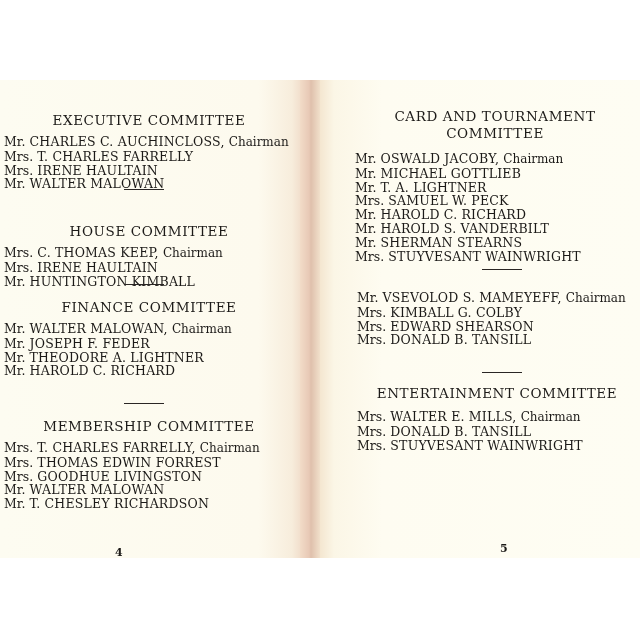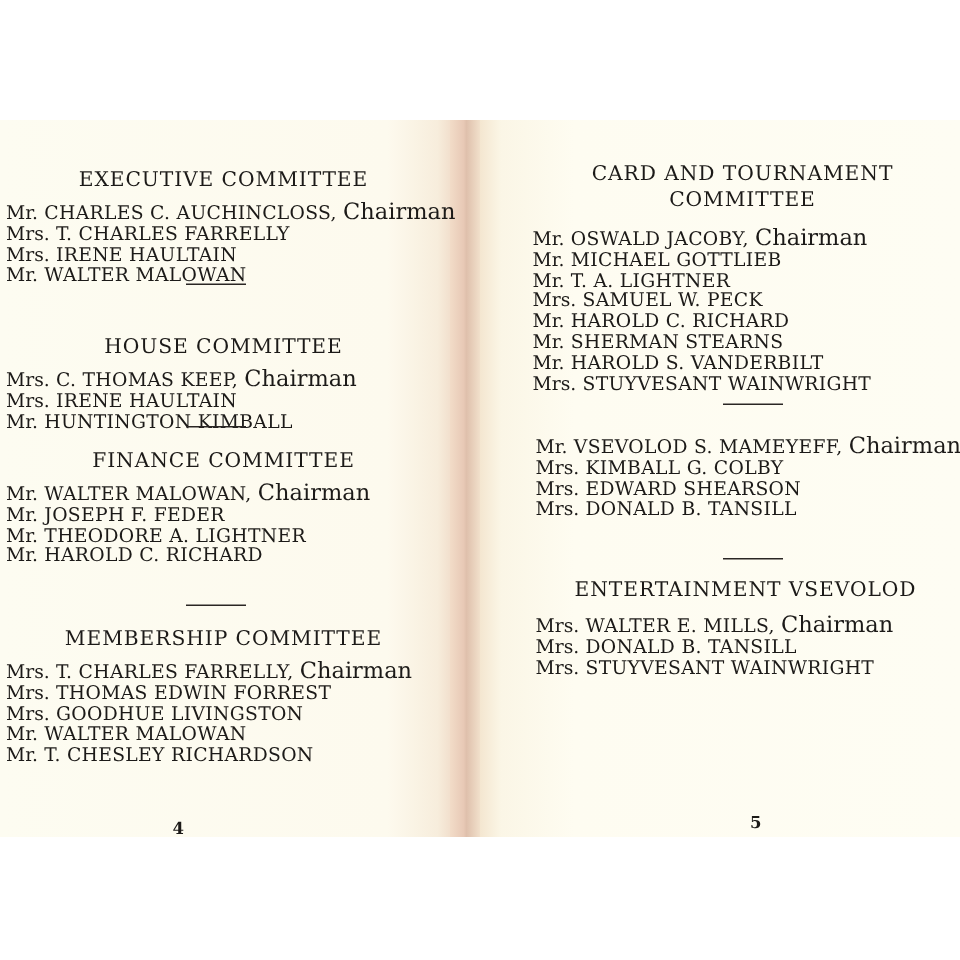--- a/index.html
+++ b/index.html
@@ -14,21 +14,21 @@
   .page.right { left:318px; width:322px;
     background: linear-gradient(to right, #f3e4cd 0%, #fbf6e6 5%, #fefcf1 20%, #fefdf3 100%); }
   .spine { position:absolute; left:300px; top:0; width:20px; height:478px;
     background: linear-gradient(to right, #f2dcc8 0%, #e8c9b6 45%, #dfc0ac 55%, #f1e0cb 100%); }
 
   .committee { position:absolute; }
   .c-title { text-align:center; font-size:13.5px; letter-spacing:0.6px; line-height:17px; margin:0; font-weight:normal; }
   .members { margin-top:6px; }
   .member { font-size:12.5px; line-height:13.8px; white-space:nowrap; letter-spacing:0.2px; }
   .member .hon { letter-spacing:0; }
-  .member .role { font-size:15px; letter-spacing:0; }
+  .member .role { font-size:12px; letter-spacing:0; }
   .rule { position:absolute; width:40px; height:1.4px; background:#2a2624; }
   .pagenum { position:absolute; font-size:11px; font-weight:bold; }
 </style>
 </head>
 <body>
 
 <div class="spread">
   <div class="page left"></div>
   <div class="page right"></div>
   <div class="spine"></div>
@@ -81,39 +81,39 @@
 
 <div class="committee" style="left:355px; top:108px; width:280px;">
   <h2 class="c-title">CARD AND TOURNAMENT</h2>
   <h2 class="c-title">COMMITTEE</h2>
   <div class="members" style="margin-top:10px;">
       <div class="member"><span class="hon">Mr.</span> <span>OSWALD JACOBY</span>, <span class="role">Chairman</span></div>
       <div class="member"><span class="hon">Mr.</span> <span>MICHAEL GOTTLIEB</span></div>
       <div class="member"><span class="hon">Mr.</span> <span>T. A. LIGHTNER</span></div>
       <div class="member"><span class="hon">Mrs.</span> <span>SAMUEL W. PECK</span></div>
       <div class="member"><span class="hon">Mr.</span> <span>HAROLD C. RICHARD</span></div>
+      <div class="member"><span class="hon">Mr.</span> <span>HAROLD S. VANDERBILT</span></div>
       <div class="member"><span class="hon">Mr.</span> <span>SHERMAN STEARNS</span></div>
-      <div class="member"><span class="hon">Mr.</span> <span>HAROLD S. VANDERBILT</span></div>
       <div class="member"><span class="hon">Mrs.</span> <span>STUYVESANT WAINWRIGHT</span></div>
     </div>
 </div>
 <div class="rule" style="left:482px; top:269px;"></div>
 
 <div class="committee" style="left:357px; top:283px; width:280px;">
   <div class="members" style="margin-top:8px;">
       <div class="member"><span class="hon">Mr.</span> <span>VSEVOLOD S. MAMEYEFF</span>, <span class="role">Chairman</span></div>
       <div class="member"><span class="hon">Mrs.</span> <span>KIMBALL G. COLBY</span></div>
       <div class="member"><span class="hon">Mrs.</span> <span>EDWARD SHEARSON</span></div>
       <div class="member"><span class="hon">Mrs.</span> <span>DONALD B. TANSILL</span></div>
     </div>
 </div>
 <div class="rule" style="left:482px; top:372px;"></div>
 
 <div class="committee" style="left:357px; top:385px; width:280px;">
-  <h2 class="c-title">ENTERTAINMENT VSEVOLOD</h2>
+  <h2 class="c-title">ENTERTAINMENT COMMITTEE</h2>
   <div class="members" style="margin-top:8px;">
       <div class="member"><span class="hon">Mrs.</span> <span>WALTER E. MILLS</span>, <span class="role">Chairman</span></div>
       <div class="member"><span class="hon">Mrs.</span> <span>DONALD B. TANSILL</span></div>
       <div class="member"><span class="hon">Mrs.</span> <span>STUYVESANT WAINWRIGHT</span></div>
     </div>
 </div>
 
 <div class="pagenum" style="left:500px; top:542px;">5</div>
 
 </body></html>

